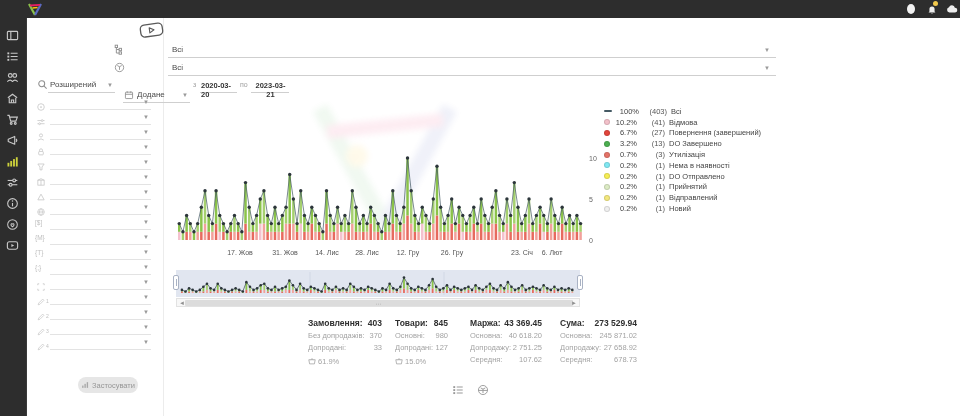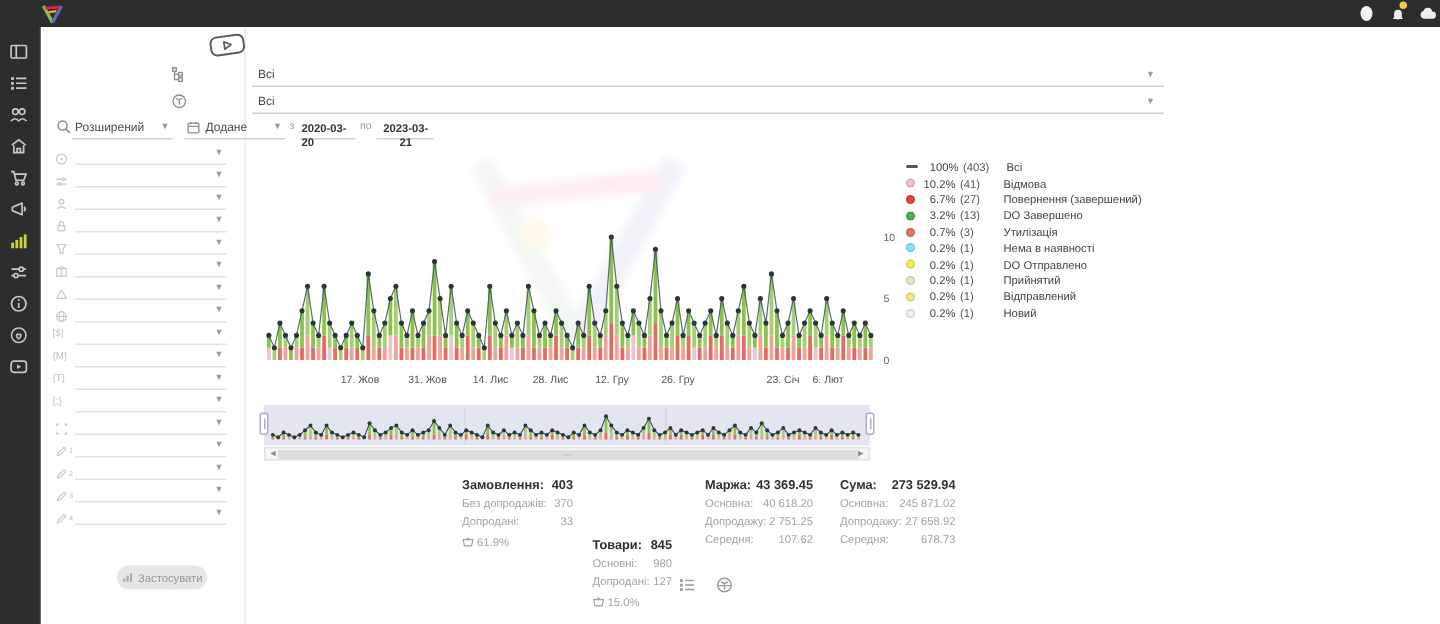--- a/index.html
+++ b/index.html
@@ -27,21 +27,21 @@
   .u-field{border-bottom:1px solid #cfcfcf;cursor:pointer;}
   .sm{font-size:8px;color:#4a4a4a;}
   .date-txt{font-size:7.5px;font-weight:bold;color:#333;}
   .lbl-gray{font-size:7px;color:#9e9e9e;}
   
   #legend{left:604px;top:106px;width:190px;}
   .lg-row{display:flex;align-items:center;height:10.8px;font-size:7.5px;color:#444;}
   .lg-mark{width:6px;height:6px;border-radius:50%;margin-right:3px;flex:0 0 auto;border:1px solid rgba(0,0,0,.12);box-sizing:border-box;}
   .lg-line{width:8px;height:2px;border-radius:1px;margin-right:3px;flex:0 0 auto;}
   .lg-pct{width:24px;text-align:right;margin-right:3px;}
-  .lg-cnt{width:25px;margin-right:4px;color:#555;}
+  .lg-cnt{width:25px;text-align:right;margin-right:4px;color:#555;}
   
   .st-col{position:absolute;top:318px;}
   .st-title{display:flex;justify-content:space-between;font-size:8.5px;color:#2f2f2f;font-weight:bold;height:13px;}
   .st-sub{display:flex;justify-content:space-between;font-size:7.5px;color:#a3a3a3;height:12px;text-align:center;}
   .st-basket{display:flex;align-items:center;font-size:7.5px;color:#a3a3a3;height:12px;gap:2px;}
   
   #nav-panel{left:176px;top:270px;width:404px;height:27px;background:#e1e6f0;}
   .nav-handle{position:absolute;top:5px;width:6px;height:15px;background:#fff;border:1px solid #a9b2c4;border-radius:2px;box-sizing:border-box;cursor:ew-resize;}
   .nav-handle i{display:block;width:1px;height:7px;background:#a9b2c4;margin:3px auto;}
   #scrollbar{left:176px;top:298px;width:404px;height:9px;background:#f7f7f7;border:1px solid #e2e2e2;box-sizing:border-box;}
@@ -191,21 +191,21 @@
   <svg class="abs" style="left:37px;top:79px;" width="11" height="11" viewBox="0 0 14 14">
     <g stroke="#8e8e8e" stroke-width="1.3" fill="none">
         <circle cx="6" cy="6" r="3.8"></circle>
         <path d="M9,9 L12.3,12.3"></path>
       </g>
   </svg>
   <div class="abs u-field" style="left:48px;top:78px;width:67px;height:14px;text-decoration:underline;">
     <span class="sm abs" style="left:2px;top:2px;">Розширений</span>
     <span class="chev abs" style="right:2px;top:4px;">▼</span>
   </div>
-  <div class="abs u-field" style="left:123px;top:78px;width:67px;height:14px;">
+  <div class="abs u-field" style="left:123px;top:88px;width:67px;height:14px;">
     <svg class="abs" style="left:1px;top:2px;" width="10" height="10" viewBox="0 0 14 14">
       <g stroke="#8e8e8e" stroke-width="1.2" fill="none">
         <rect x="2" y="3" width="10" height="9" rx="1"></rect>
           <path d="M2,6 H12 M4.5,1.8 V4 M9.5,1.8 V4"></path>
       </g>
     </svg>
     <span class="sm abs" style="left:14px;top:2px;">Додане</span>
     <span class="chev abs" style="right:2px;top:4px;">▼</span>
   </div>
   <span class="abs lbl-gray" style="left:193px;top:81px;">з</span>
@@ -1150,21 +1150,21 @@
         <div class="st-basket">
           <svg width="8" height="8" viewBox="0 0 10 10">
       <g stroke="#a3a3a3" stroke-width="1" fill="none">
               <path d="M1,3.4 H9 L8,8.6 H2 Z"></path>
               <path d="M3.4,3.4 Q5,0.8 6.6,3.4"></path>
             </g>
           </svg>
       <span>61.9%</span>
         </div>
       </div>
-      <div class="st-col" style="left: 395px; width: 53px; margin-top: 40px;">
+      <div class="st-col" style="left: 395px; width: 53px;">
         <div class="st-title">
           <span>Товари:</span>
           <span>845</span>
         </div>
         <div class="st-sub">
           <span>Основні:</span>
           <span>980</span>
         </div>
         <div class="st-sub">
           <span>Допродані:</span>

